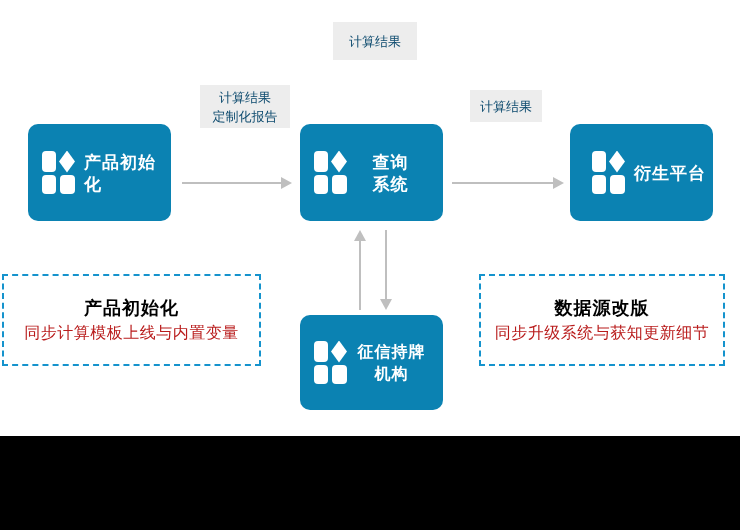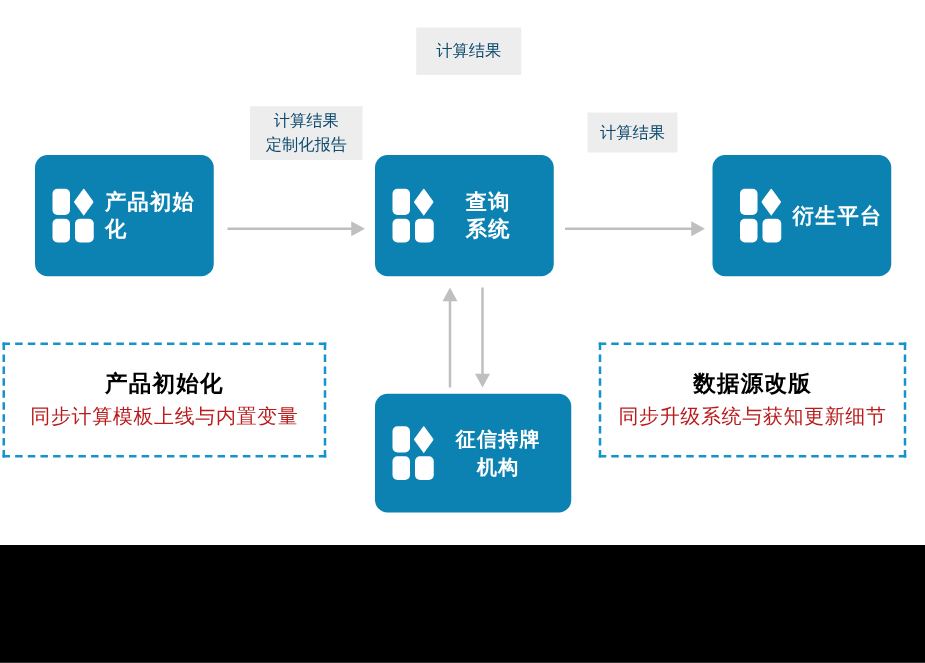--- a/index.html
+++ b/index.html
@@ -64,21 +64,21 @@
   }
   .node.n-biz      { left: 28px;  top: 124px; width: 143px; height: 97px; padding: 0 0 0 14px; }
   .node.n-biz .label { text-align: left; padding-left: 8px; }
 
   .node.n-query    { left: 300px; top: 124px; width: 143px; height: 97px; padding: 0 0 0 14px; }
   .node.n-query .label { text-align: center; padding-right: 10px; }
 
   .node.n-deriv    { left: 570px; top: 124px; width: 143px; height: 97px; padding: 0 0 0 22px; }
   .node.n-deriv .label { text-align: left; padding-left: 8px; }
 
-  .node.n-credit   { left: 300px; top: 315px; width: 157px; height: 95px; padding: 0 0 0 14px; }
+  .node.n-credit   { left: 300px; top: 315px; width: 143px; height: 95px; padding: 0 0 0 14px; }
   .node.n-credit .label { text-align: center; padding-right: 8px; font-size: 16px; }
 
   
   .tag {
     position: absolute;
     background: #EDEDED;
     color: #0c4a6e;
     font-size: 13px;
     line-height: 19px;
     text-align: center;

